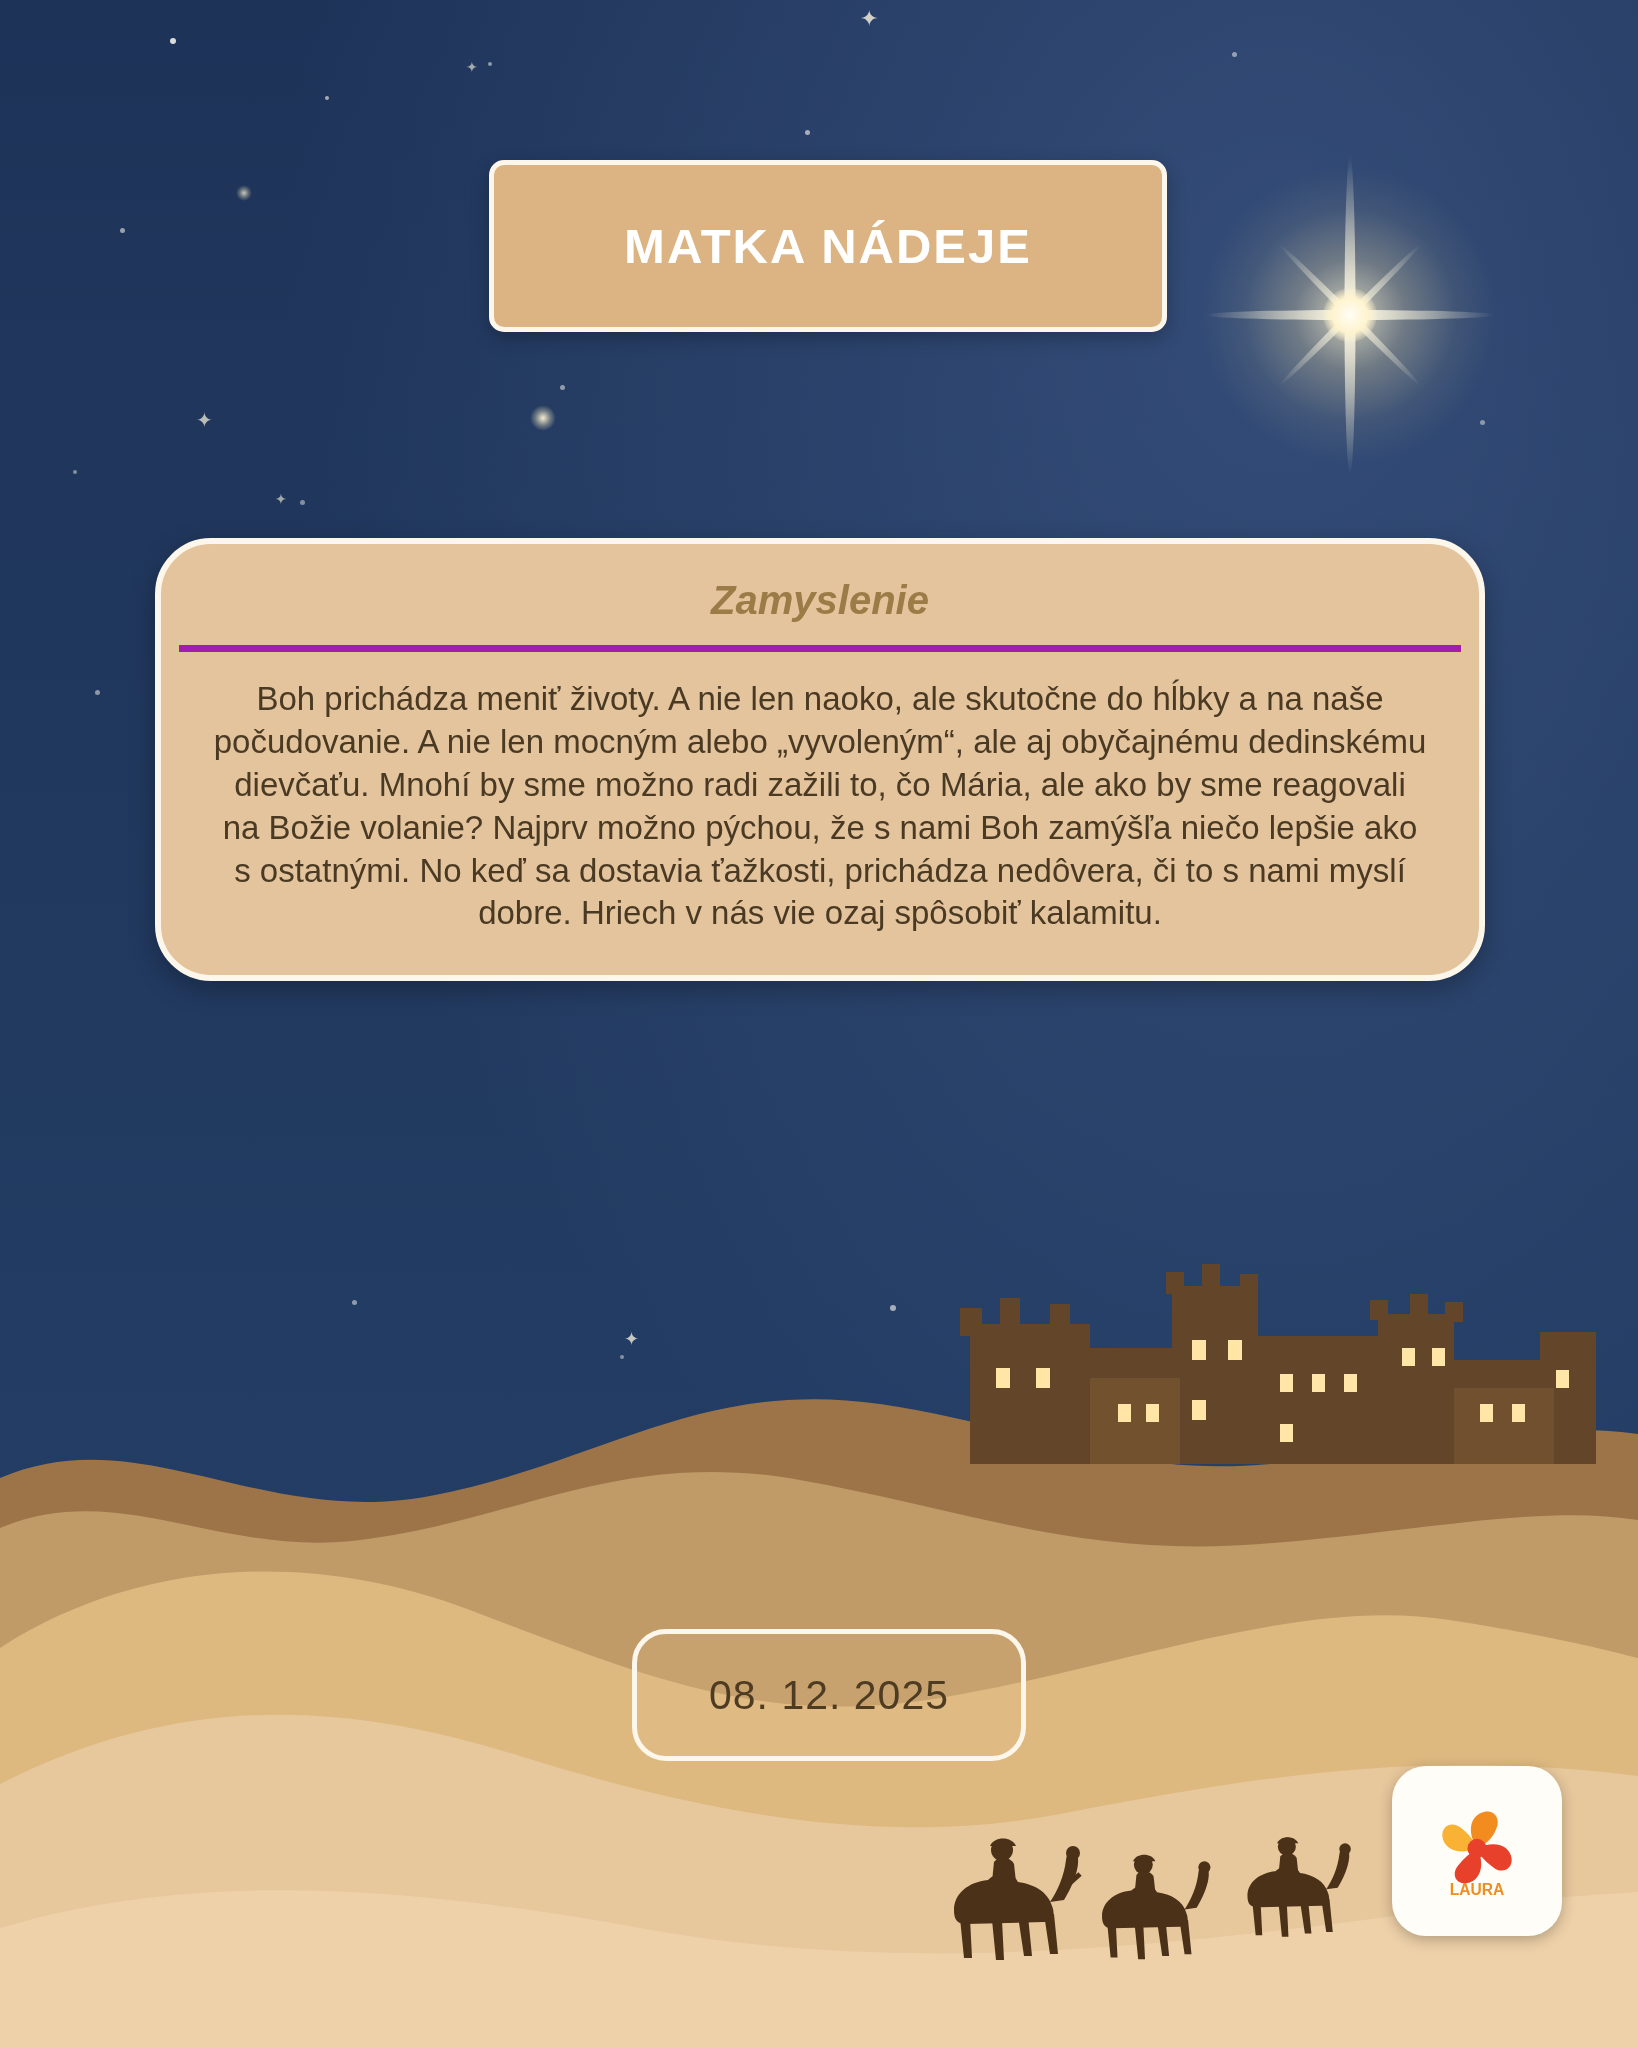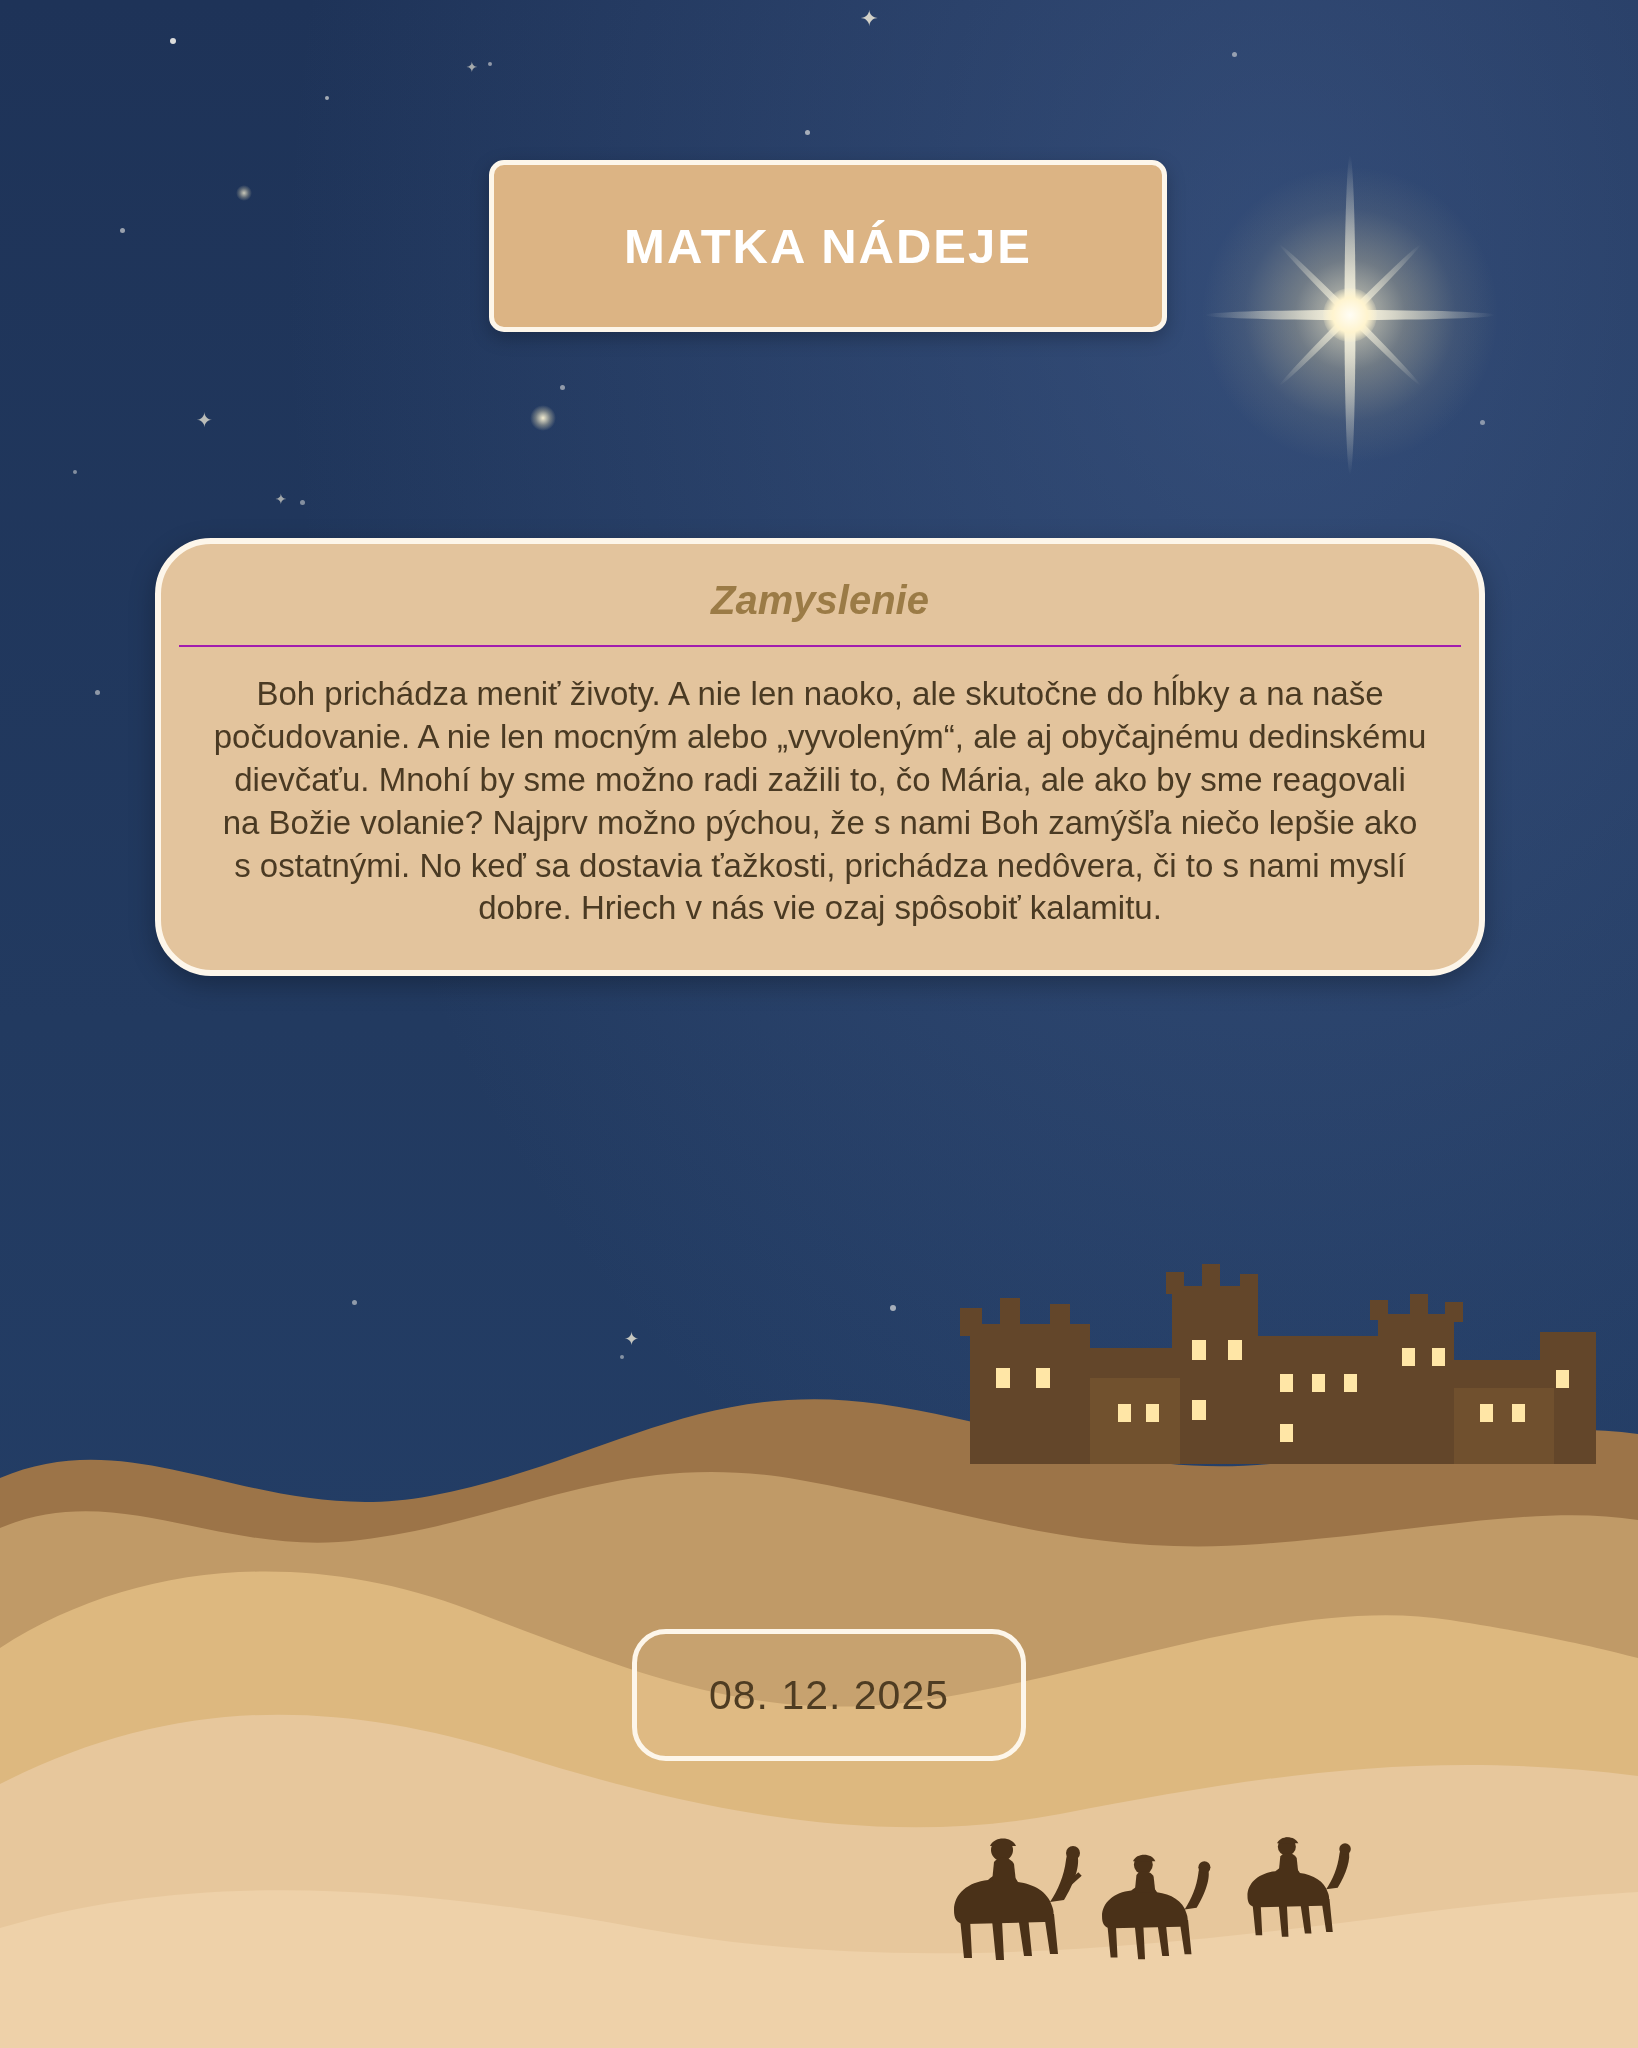--- a/index.html
+++ b/index.html
@@ -120,21 +120,21 @@
     padding: 22px 0 34px 0;
     box-sizing: border-box;
   }
   .card-heading {
     text-align: center;
     color: #9b7b46;
     font-size: 40px;
     font-weight: bold;
     font-style: italic;
     padding: 12px 0 22px 0;
-    border-bottom: 2px solid #a21caf;
+    border-bottom: 7px solid #a21caf;
     margin: 0 18px 0 18px;
   }
   .card-body {
     color: #4a3a23;
     font-size: 33px;
     line-height: 1.30;
     text-align: center;
     padding: 26px 52px 6px 52px;
   }
 
@@ -326,14 +326,28 @@
 
   <div class="card">
     <div class="card-heading">Zamyslenie</div>
     <div class="card-body">Boh prichádza meniť životy. A nie len naoko, ale skutočne do hĺbky a na naše počudovanie. A nie len mocným alebo „vyvoleným“, ale aj obyčajnému dedinskému dievčaťu. Mnohí by sme možno radi zažili to, čo Mária, ale ako by sme reagovali na Božie volanie? Najprv možno pýchou, že s nami Boh zamýšľa niečo lepšie ako s ostatnými. No keď sa dostavia ťažkosti, prichádza nedôvera, či to s nami myslí dobre. Hriech v nás vie ozaj spôsobiť kalamitu.</div>
   </div>
 
   <div class="date-pill">
     <span>08. 12. 2025</span>
   </div>
 
+  <div class="logo">
+    <svg class="mark" viewBox="0 0 120 106" xmlns="http://www.w3.org/2000/svg">
+      <g>
+        <path d="M60,50 C48,30 52,12 68,8 C80,5 88,16 82,28 C78,38 70,46 60,50 Z" fill="#f28c1e"></path>
+        <path d="M60,50 C80,40 98,46 100,62 C101,74 89,80 79,72 C71,66 64,60 60,50 Z" fill="#e8412b"></path>
+        <path d="M60,50 C70,68 64,88 48,90 C36,92 30,80 38,70 C44,62 52,55 60,50 Z" fill="#e8412b"></path>
+        <path d="M60,50 C40,58 22,52 20,36 C19,24 31,18 41,26 C49,32 56,40 60,50 Z" fill="#f9b233"></path>
+        <circle cx="60" cy="50" r="11" fill="#e8412b"></circle>
+      </g>
+      <g fill="#f28c1e" font-family="Liberation Sans, sans-serif" font-size="18" font-weight="bold">
+        <text x="60" y="104" text-anchor="middle">LAURA</text>
+      </g>
+    </svg>
+  </div>
 
 </div>
 
 </body></html>

